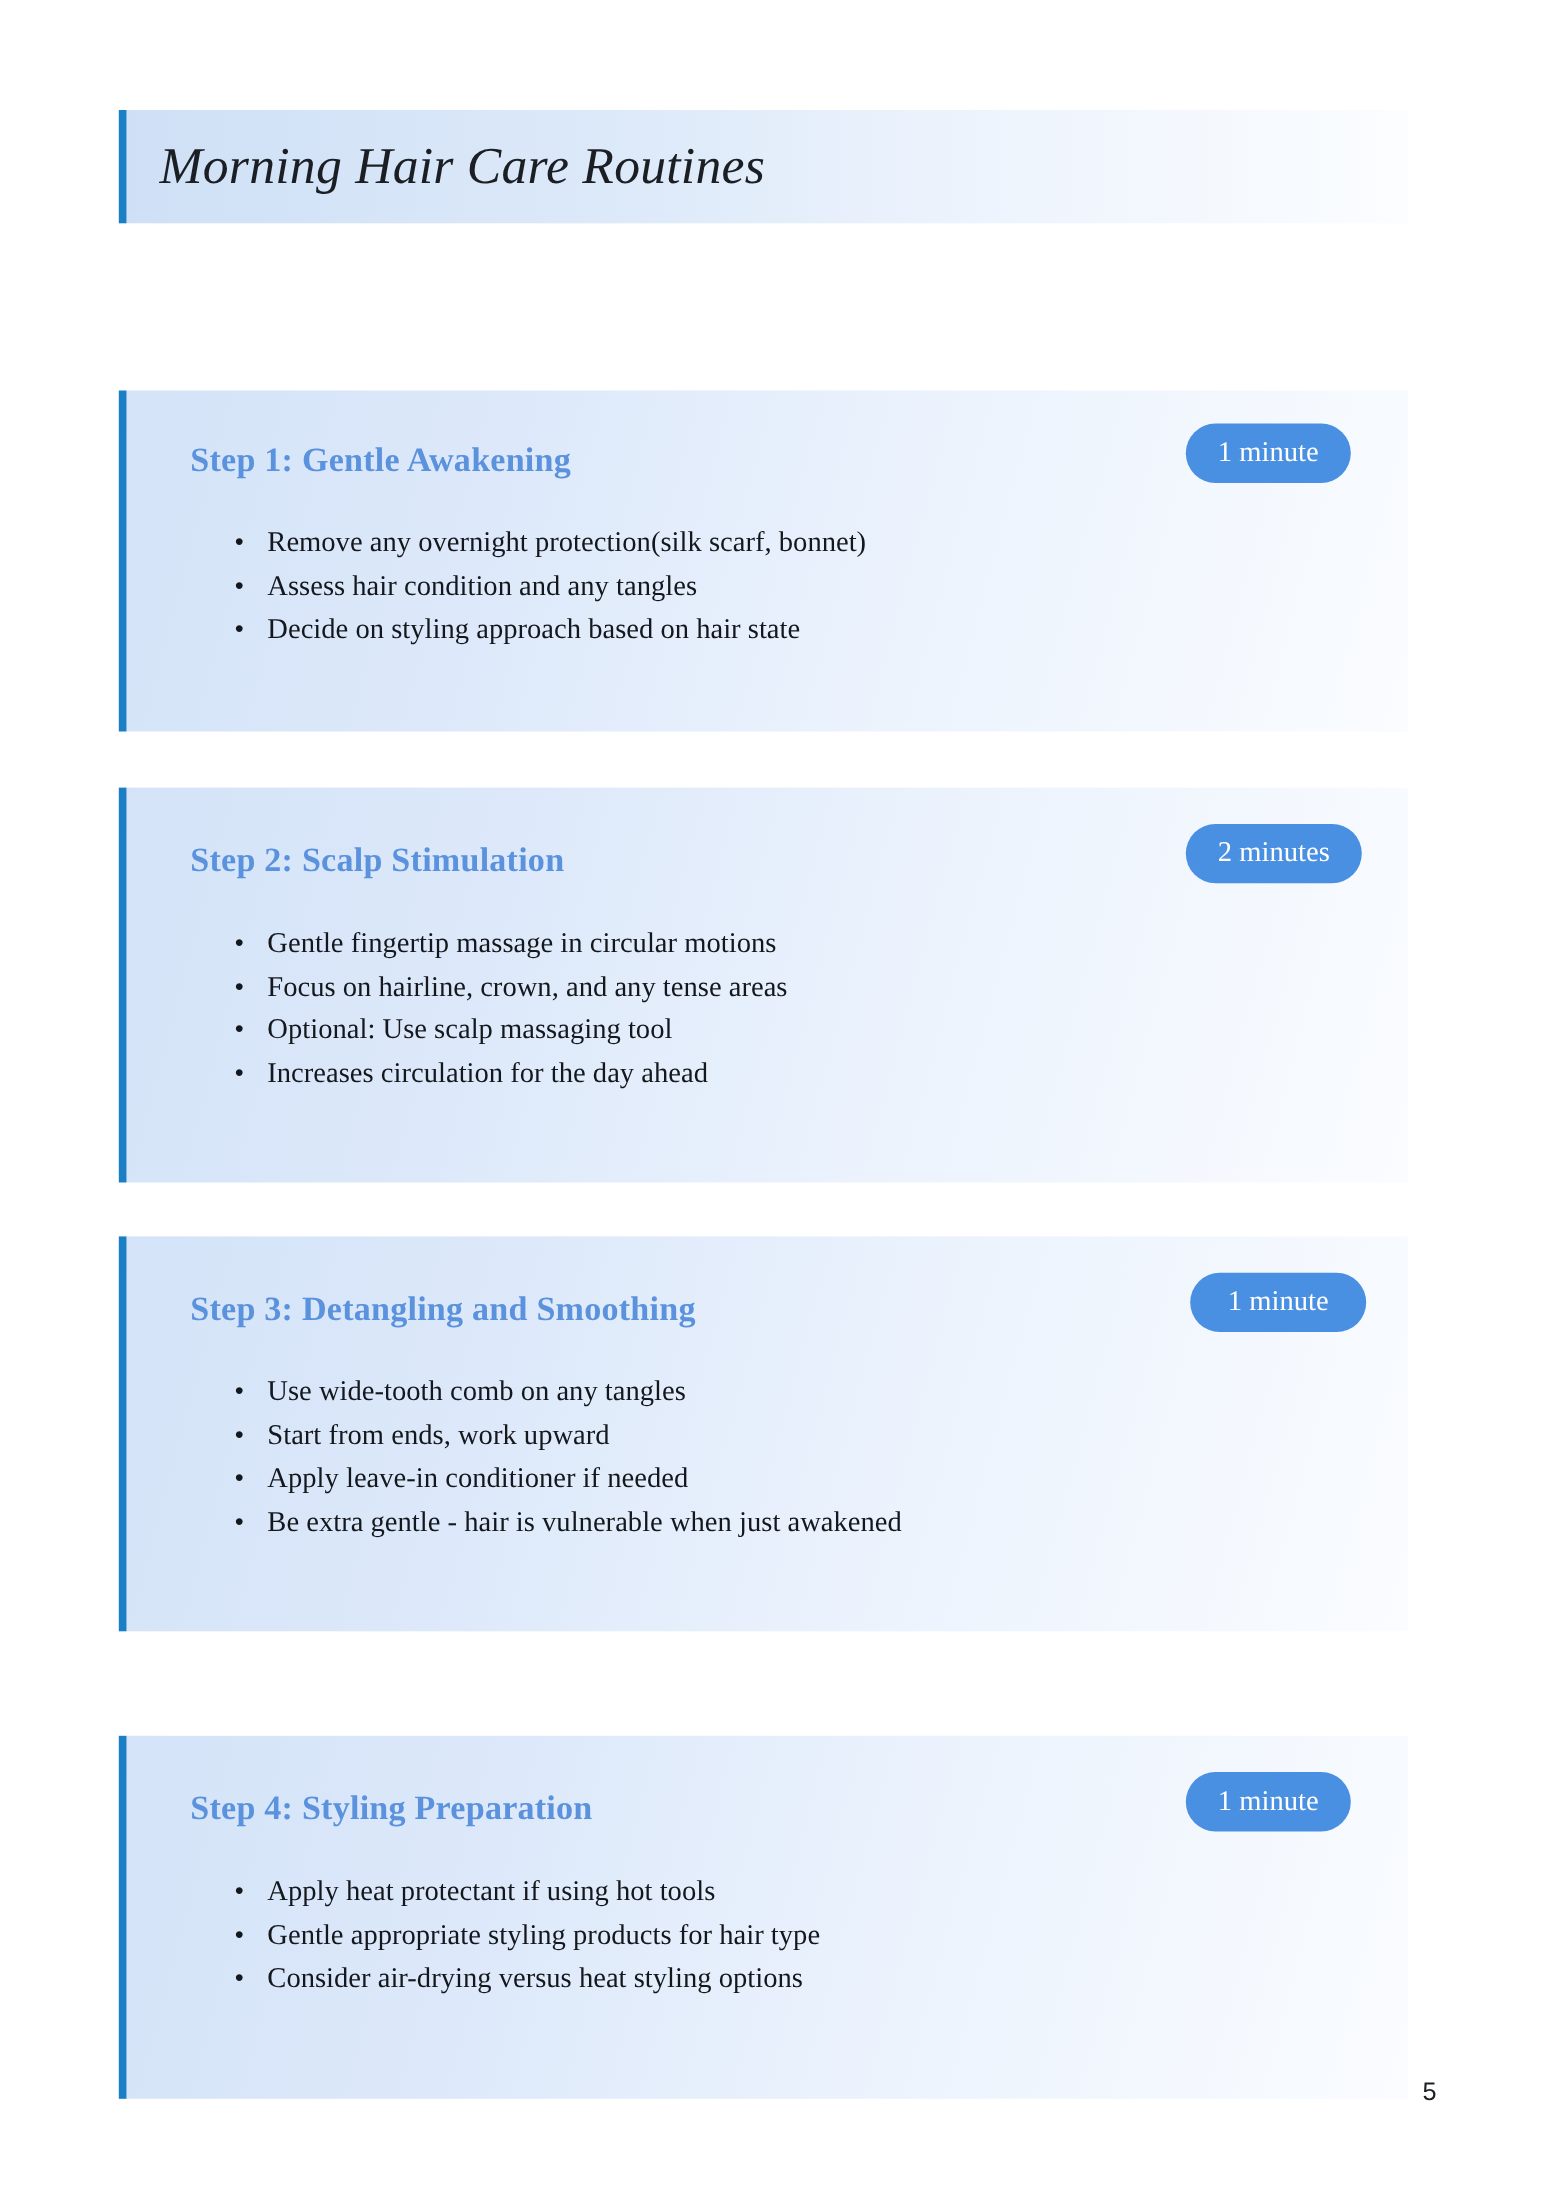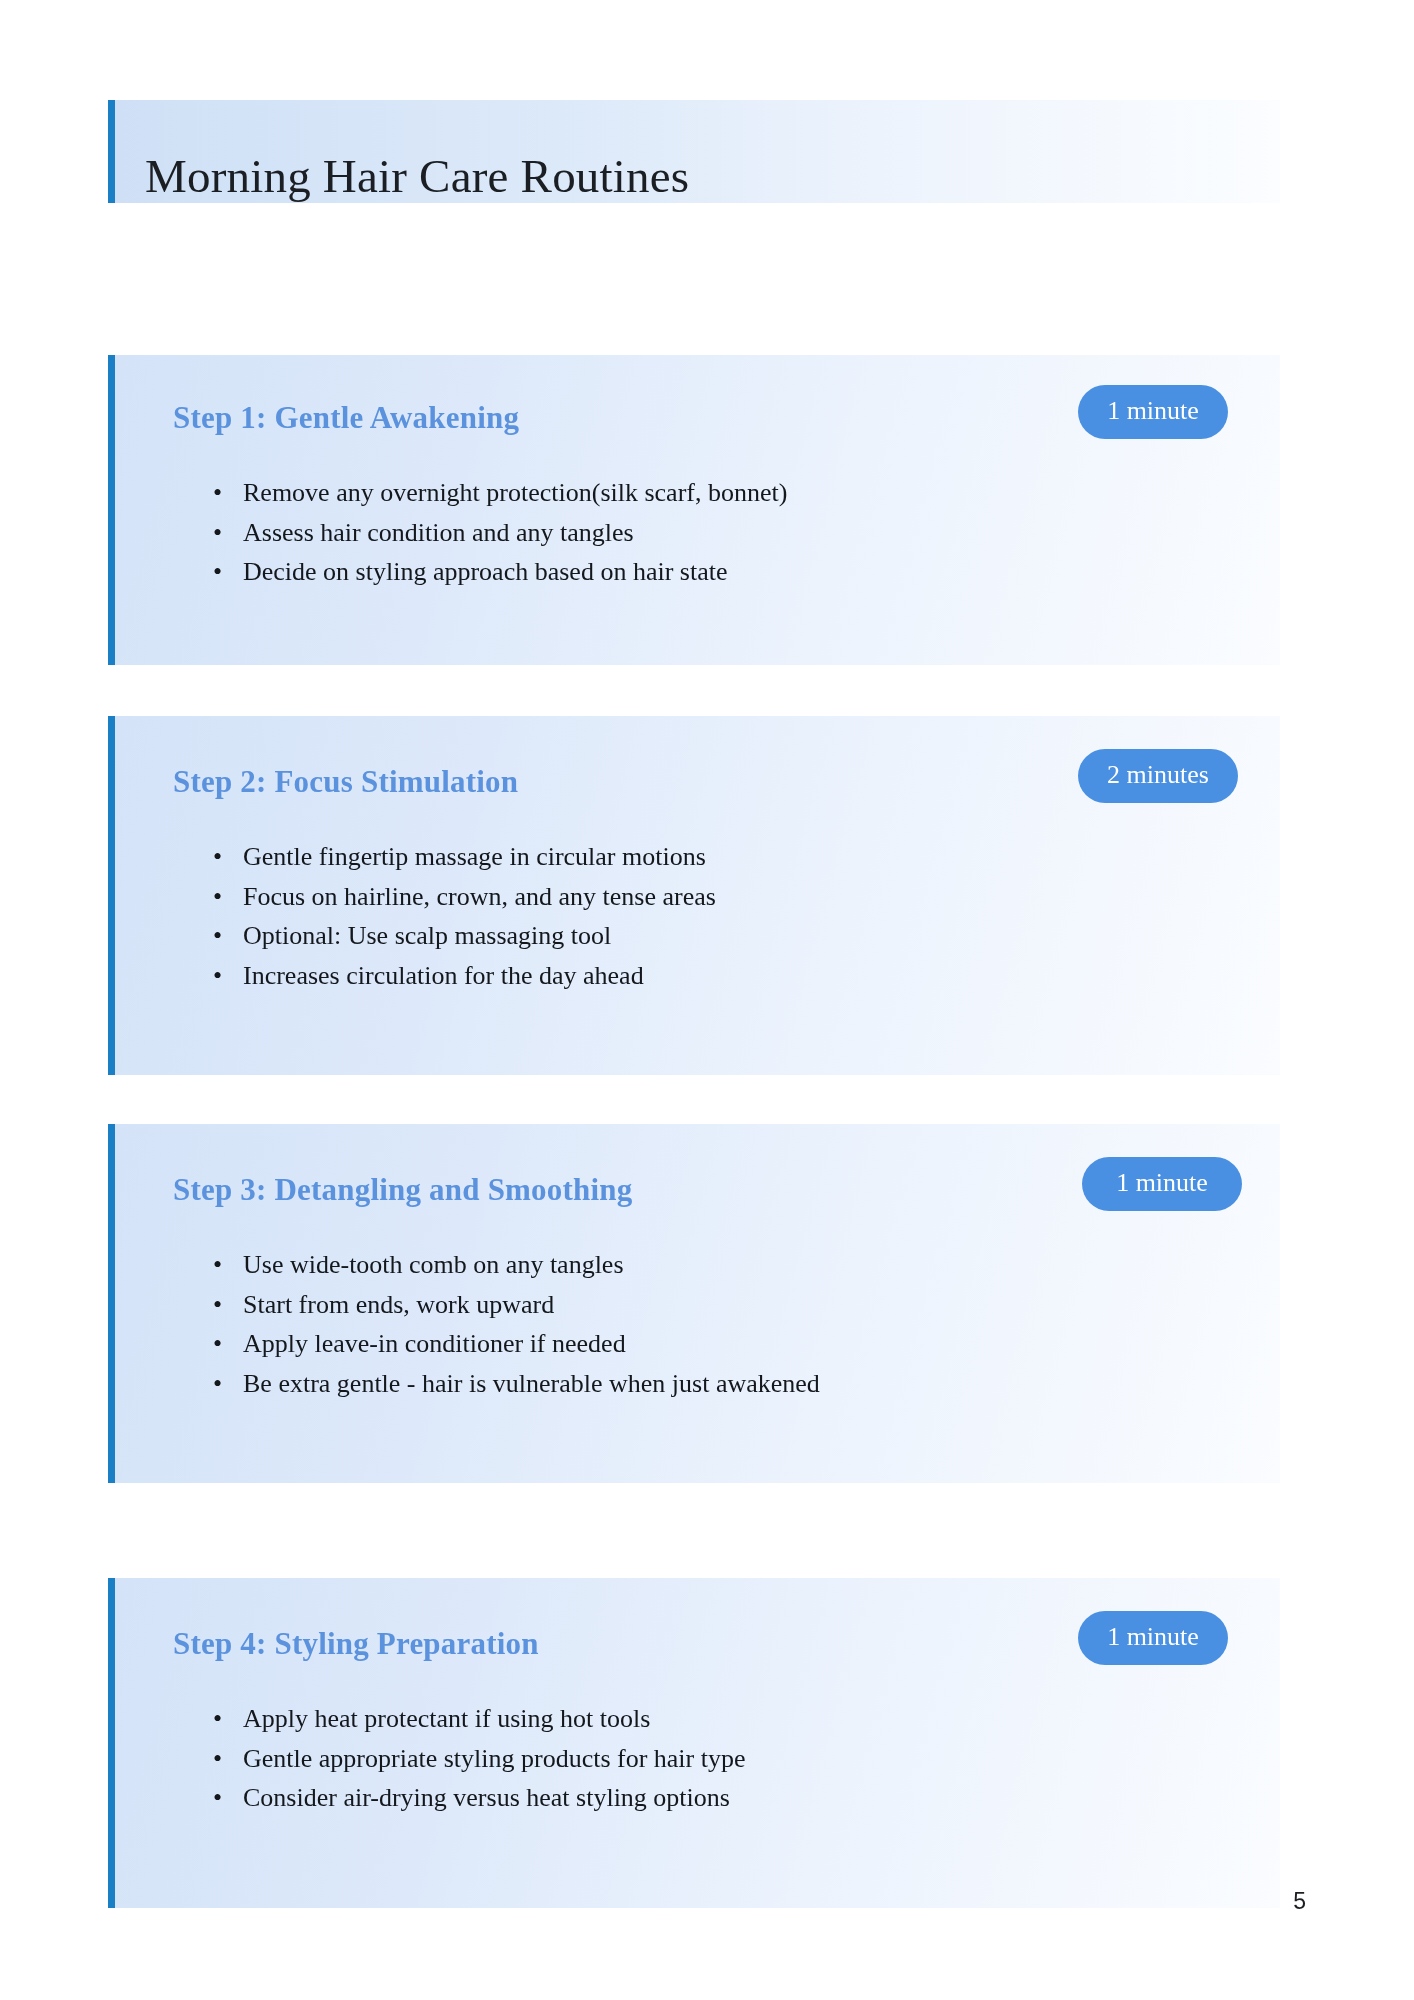--- a/index.html
+++ b/index.html
@@ -27,21 +27,22 @@
   .title-bar {
     position: absolute;
     left: 108px;
     top: 100px;
     width: 1172px;
     height: 103px;
     background: linear-gradient(90deg, #cfe0f6 0%, #dce9f9 38%, #eef4fd 68%, #fbfdff 100%);
     border-left: 7px solid #1a7fc4;
     box-sizing: border-box;
     display: flex;
-    align-items: flex-end;
+    align-items: center;
+    font-style: italic;
   }
   .title-text {
     font-size: 47px;
     color: #1b1f24;
     font-weight: normal;
     letter-spacing: 0.2px;
     padding-left: 30px;
     line-height: 1.1;
     white-space: nowrap;
   }
@@ -147,21 +148,21 @@
       </li>
       <li style="top: 79px; position: absolute; left: 0px;">
         <span class="dot">•</span>
         <span>Decide on styling approach based on hair state</span>
       </li>
     </ul>
   </div>
 
   <div class="card" style="top:716px; height:359px;">
     <div class="card-head">
-      <div class="step-title" style="left:58px; top:48px;">Step 2: Focus Stimulation</div>
+      <div class="step-title" style="left:58px; top:48px;">Step 2: Scalp Stimulation</div>
       <div class="badge" style="left:963px; top:33px; width:160px;">2 minutes</div>
     </div>
     <ul class="bullets" style="left: 98px; top: 128px; position: absolute;">
       <li style="top: 0px; position: absolute; left: 0px;">
         <span class="dot">•</span>
         <span>Gentle fingertip massage in circular motions</span>
       </li>
       <li style="top: 39.5px; position: absolute; left: 0px;">
         <span class="dot">•</span>
         <span>Focus on hairline, crown, and any tense areas</span>

